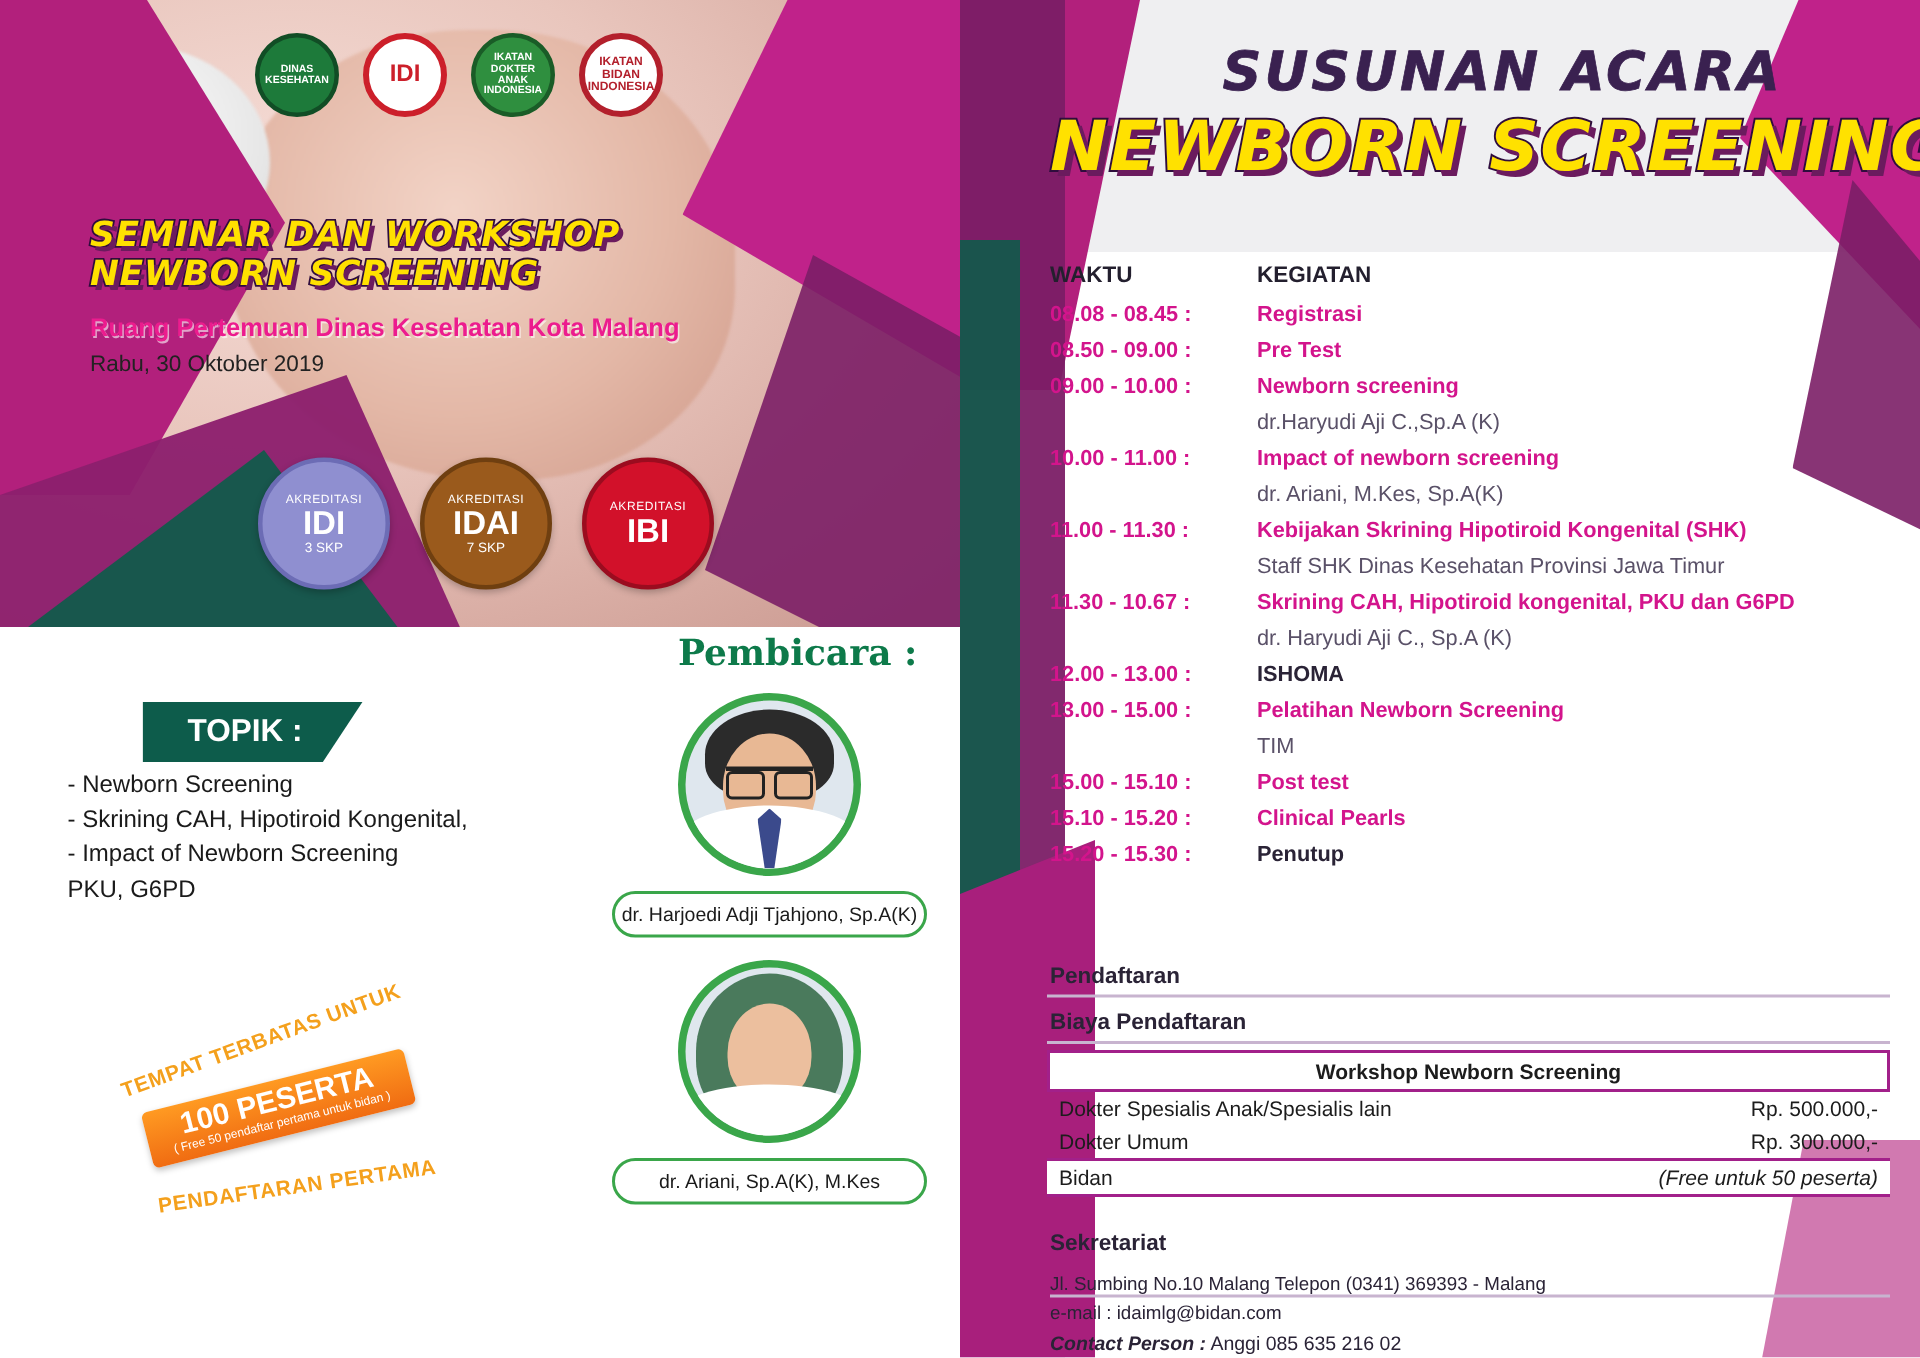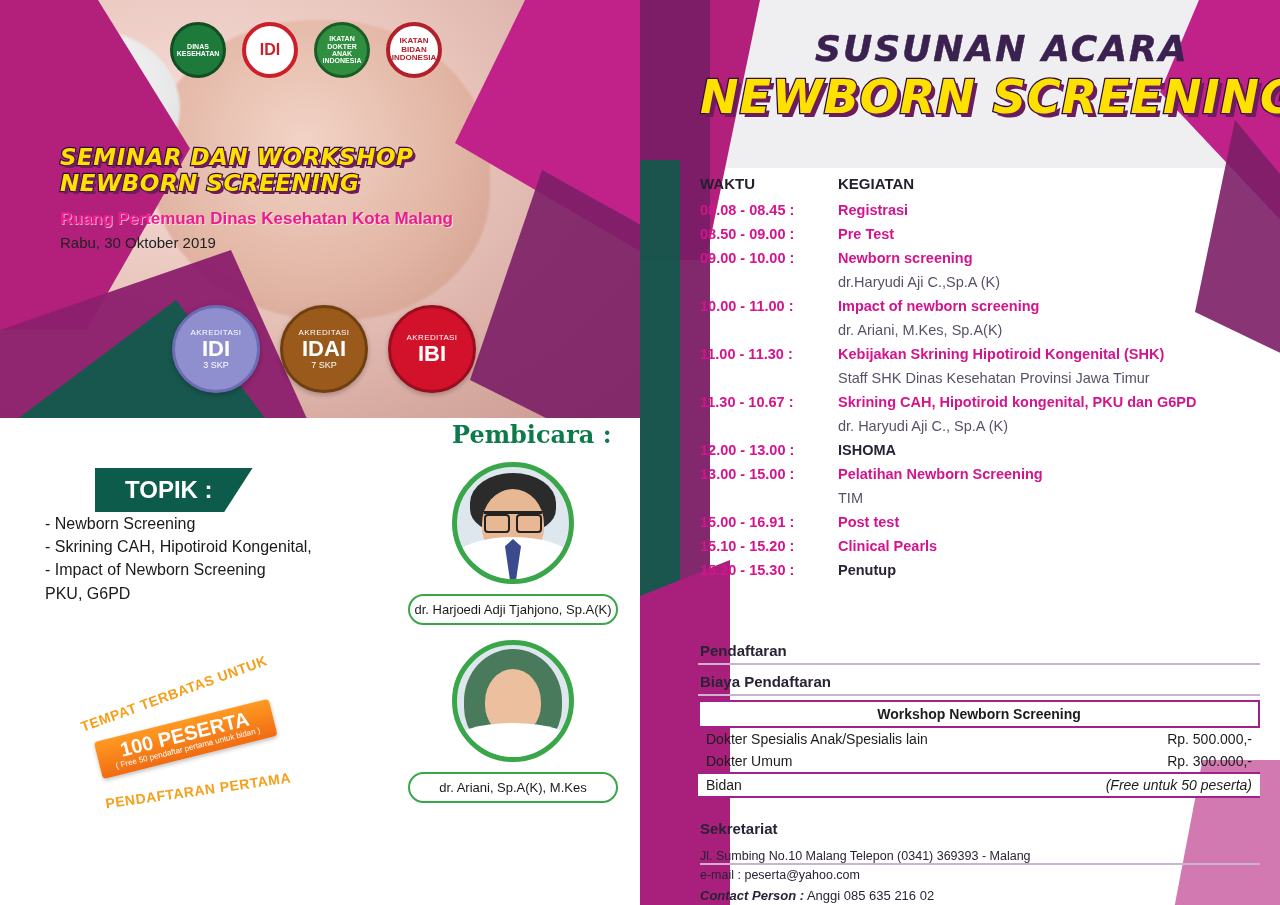--- a/index.html
+++ b/index.html
@@ -95,21 +95,21 @@
   .badge .k { font-size:8px; letter-spacing:.4px; }
   .badge .n { font-size:22px; font-weight:bold; line-height:1.05; }
   .badge .s { font-size:9px; }
   .b1 { background:#8f8fd0; border:3px solid #6c6cb5;}
   .b2 { background:#9a5a1c; border:3px solid #6f3f10;}
   .b3 { background:#d2112a; border:3px solid #9b0c1f;}
 
   
   .topik-head {
     position:absolute; left:95px; top:468px; z-index:4;
-    background:#0d5c4b; color:#fff; font-weight:bold; font-size:24px;
+    background:#0d5c4b; color:#fff; font-weight:bold; font-size:21px;
     padding:8px 40px 8px 30px; clip-path:polygon(0 0, 100% 0, 82% 100%, 0 100%);
   }
   .topik-list {
     position:absolute; left:45px; top:512px; z-index:4; color:#1a1a1a;
     font-size:16px; line-height:1.45; width:370px;
   }
 
   
   .pembicara-label {
     position:absolute; left:452px; top:420px; z-index:4;
@@ -401,21 +401,21 @@
         </div>
         <div class="row">
           <div class="c1">13.00 - 15.00 :</div>
           <div class="c2">Pelatihan Newborn Screening</div>
         </div>
         <div class="row sub">
           <div class="c1"></div>
           <div class="c2">TIM</div>
         </div>
         <div class="row">
-          <div class="c1">15.00 - 16.91 :</div>
+          <div class="c1">15.00 - 15.10 :</div>
           <div class="c2">Post test</div>
         </div>
         <div class="row">
           <div class="c1">15.10 - 15.20 :</div>
           <div class="c2">Clinical Pearls</div>
         </div>
         <div class="row dark">
           <div class="c1">15.20 - 15.30 :</div>
           <div class="c2">Penutup</div>
         </div>
@@ -439,21 +439,21 @@
         <div class="fee-row last">
           <div class="it">Bidan</div>
           <div class="pr">(Free untuk 50 peserta)</div>
         </div>
       </div>
 
       <div class="sekre">
         <div class="t">Sekretariat</div>
         <div class="hline" style="left:0; top:22px; width:560px; position:relative; margin:4px 0 6px;"></div>
         <div class="l">Jl. Sumbing No.10 Malang Telepon (0341) 369393 - Malang</div>
-        <div class="l">e-mail :  peserta@yahoo.com</div>
+        <div class="l">e-mail :  idaimlg@bidan.com</div>
         <div class="cp">
           <b>Contact Person :</b>
           <span>Anggi 085 635 216 02</span>
         </div>
       </div>
     </div>
   </div>
 
 </div>
 

